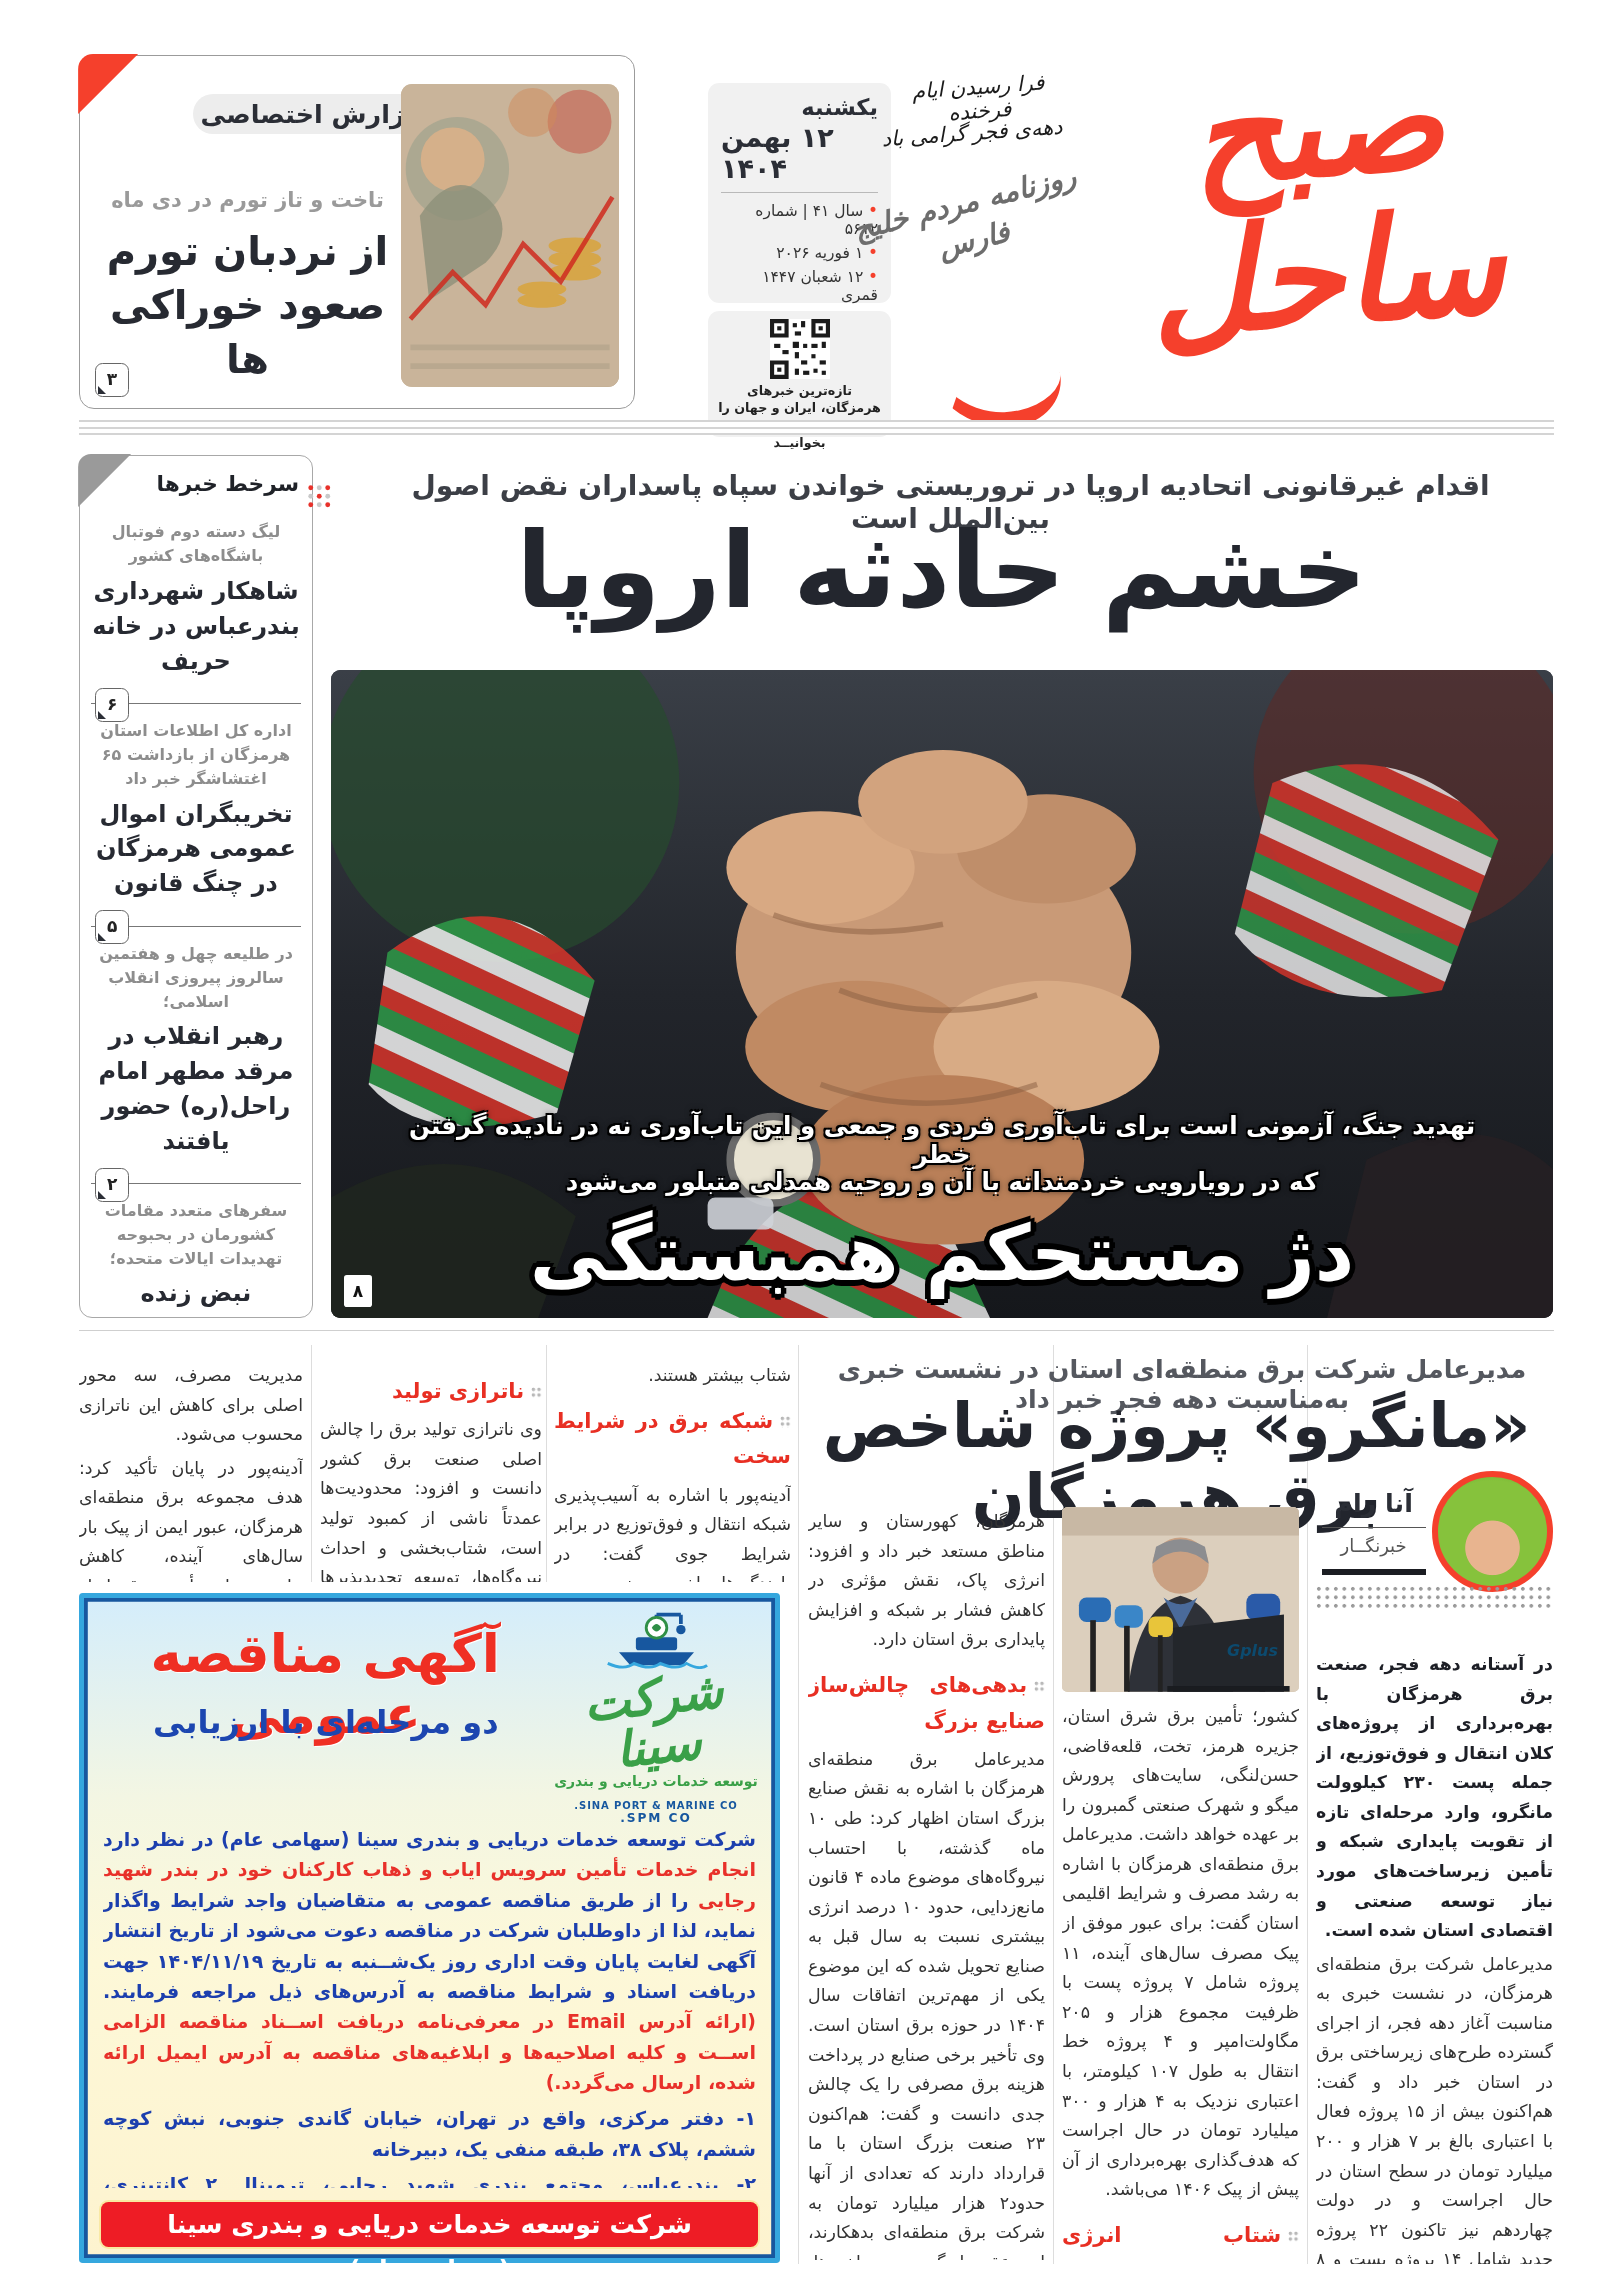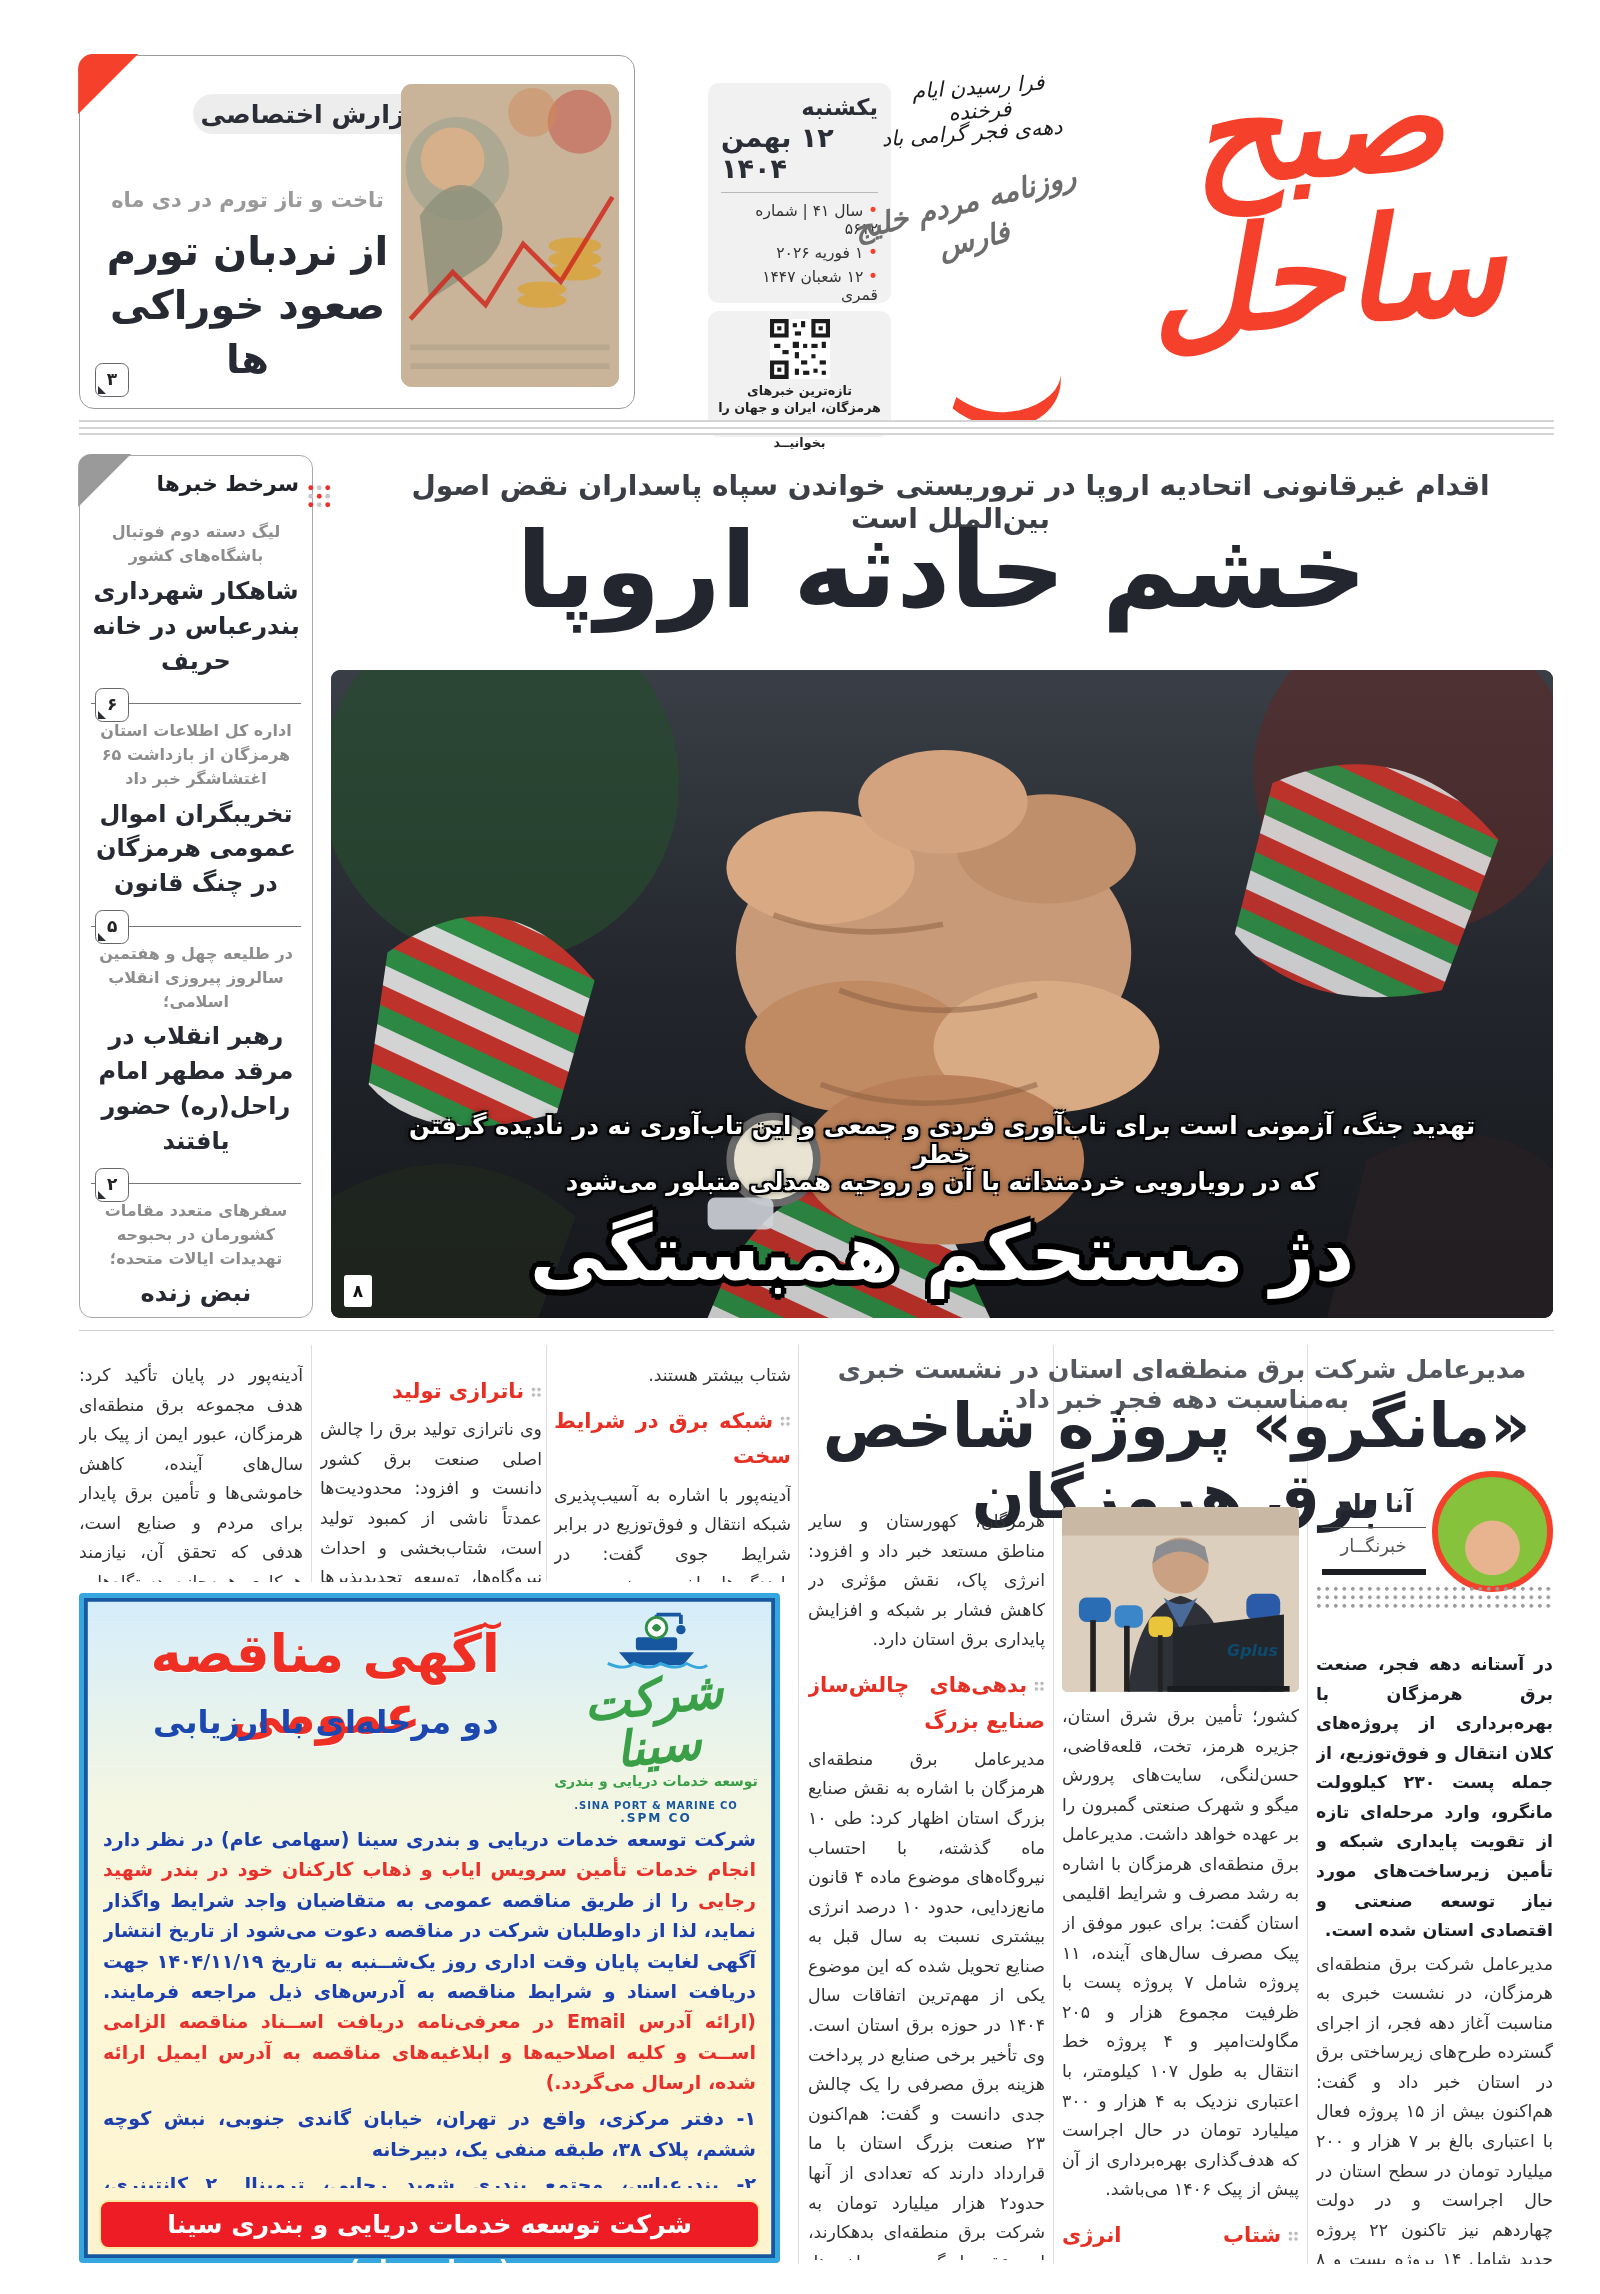--- a/index.html
+++ b/index.html
@@ -383,20 +383,21 @@
   <div class="subhead">شبکه برق در شرایط سخت</div>
   <p>آدینه‌پور با اشاره به آسیب‌پذیری شبکه انتقال و فوق‌توزیع در برابر شرایط جوی گفت: در بارندگی‌های اخیر و وضعیت جوی قرمز، ۵۵ مورد حادثه در شبکه انتقال و فوق‌توزیع رخ داد، اما با تلاش شبانه‌روزی همکاران، طی سه روز شبکه پایدار شد، حتی در شرایط صاعقه</p>
 </div>
 
 <div class="abs bodycol jst col5">
   <div class="subhead">ناترازی تولید</div>
   <p>وی ناترازی تولید برق را چالش اصلی صنعت برق کشور دانست و افزود: محدودیت‌ها عمدتاً ناشی از کمبود تولید است، شتاب‌بخشی و احداث نیروگاه‌ها، توسعه تجدیدپذیرها و</p>
 </div>
 
 <div class="abs bodycol jst col6">
+  <p>مدیریت مصرف، سه محور اصلی برای کاهش این ناترازی محسوب می‌شود.</p>
   <p>آدینه‌پور در پایان تأکید کرد: هدف مجموعه برق منطقه‌ای هرمزگان، عبور ایمن از پیک بار سال‌های آینده، کاهش خاموشی‌ها و تأمین برق پایدار برای مردم و صنایع است، هدفی که تحقق آن، نیازمند همکاری همه‌جانبه دستگاه‌ها و بخش‌های اقتصادی استان خواهد بود.</p>
 </div>
 
 <div class="abs ad">
   <div class="ad-logo">
     <svg width="113" height="60" viewBox="0 0 120 64">
       <path d="M20 46 h80 l-12 14 h-56 z" fill="#17579f"></path>
       <rect x="38" y="30" width="44" height="14" rx="3" fill="#17579f"></rect>
       <path d="M60 6 v24 M60 6 h26 M86 6 v10" stroke="#17579f" stroke-width="4" fill="none"></path>
       <circle cx="86" cy="22" r="5" fill="#17579f"></circle>

